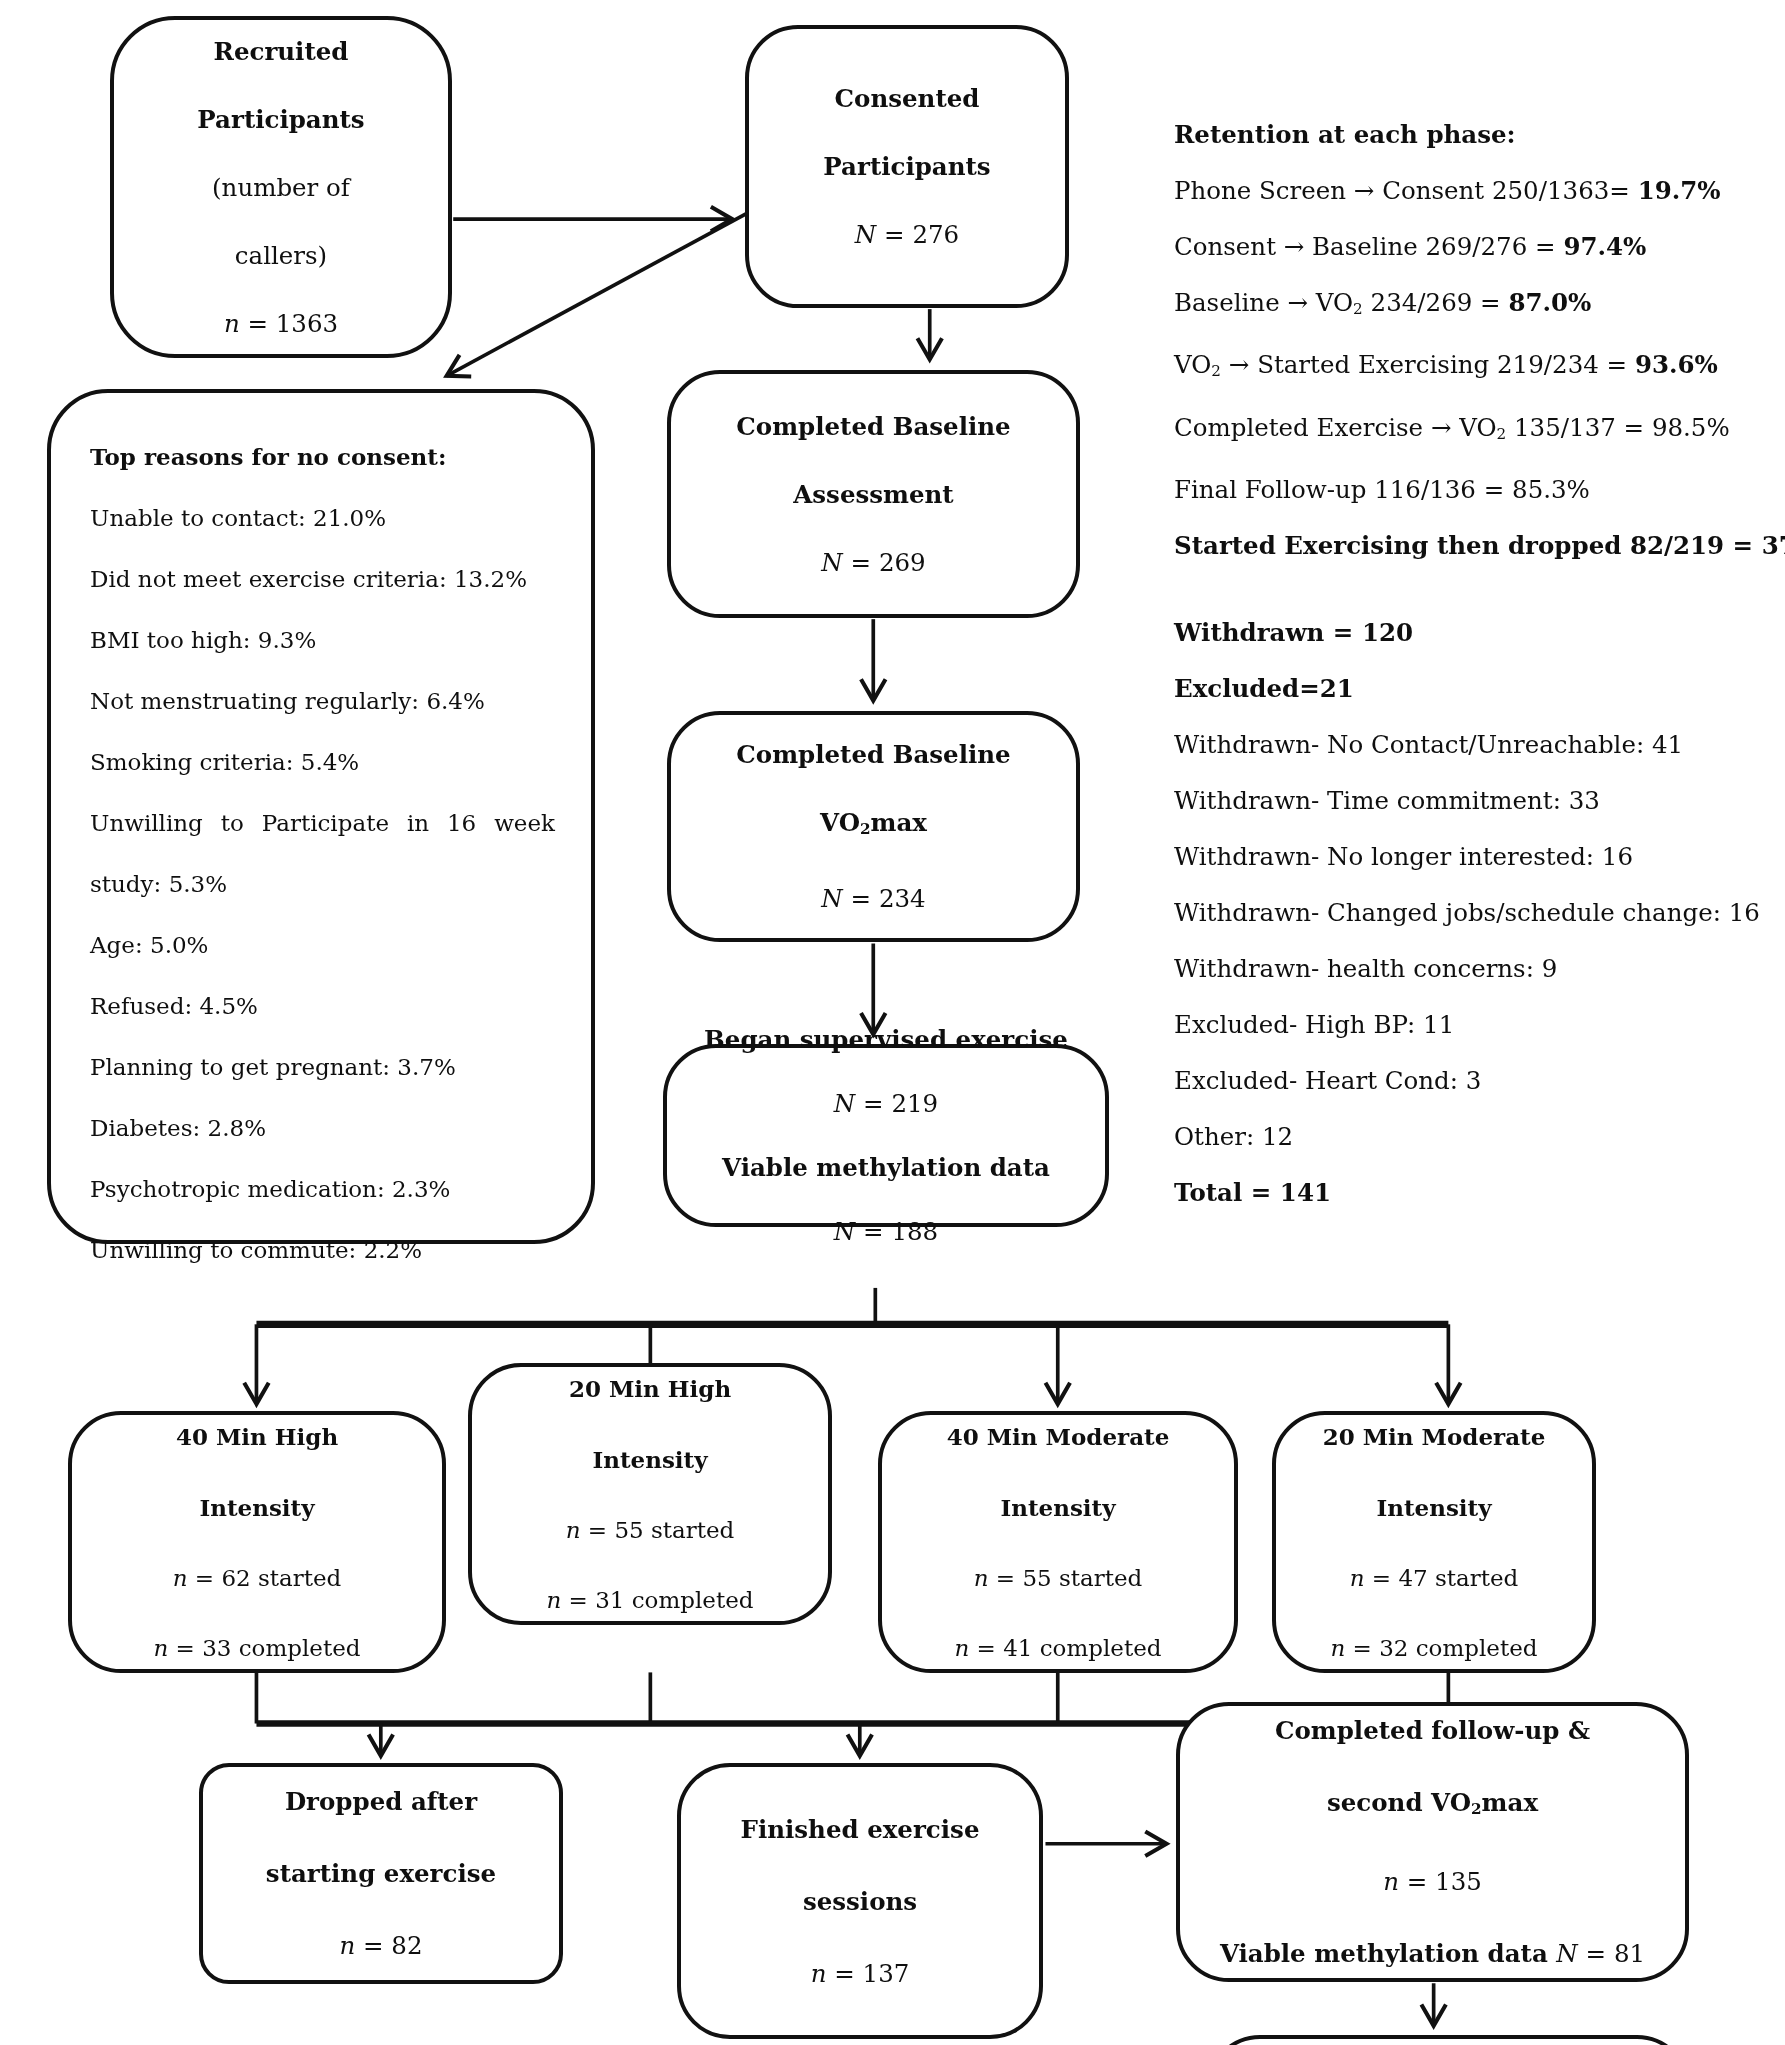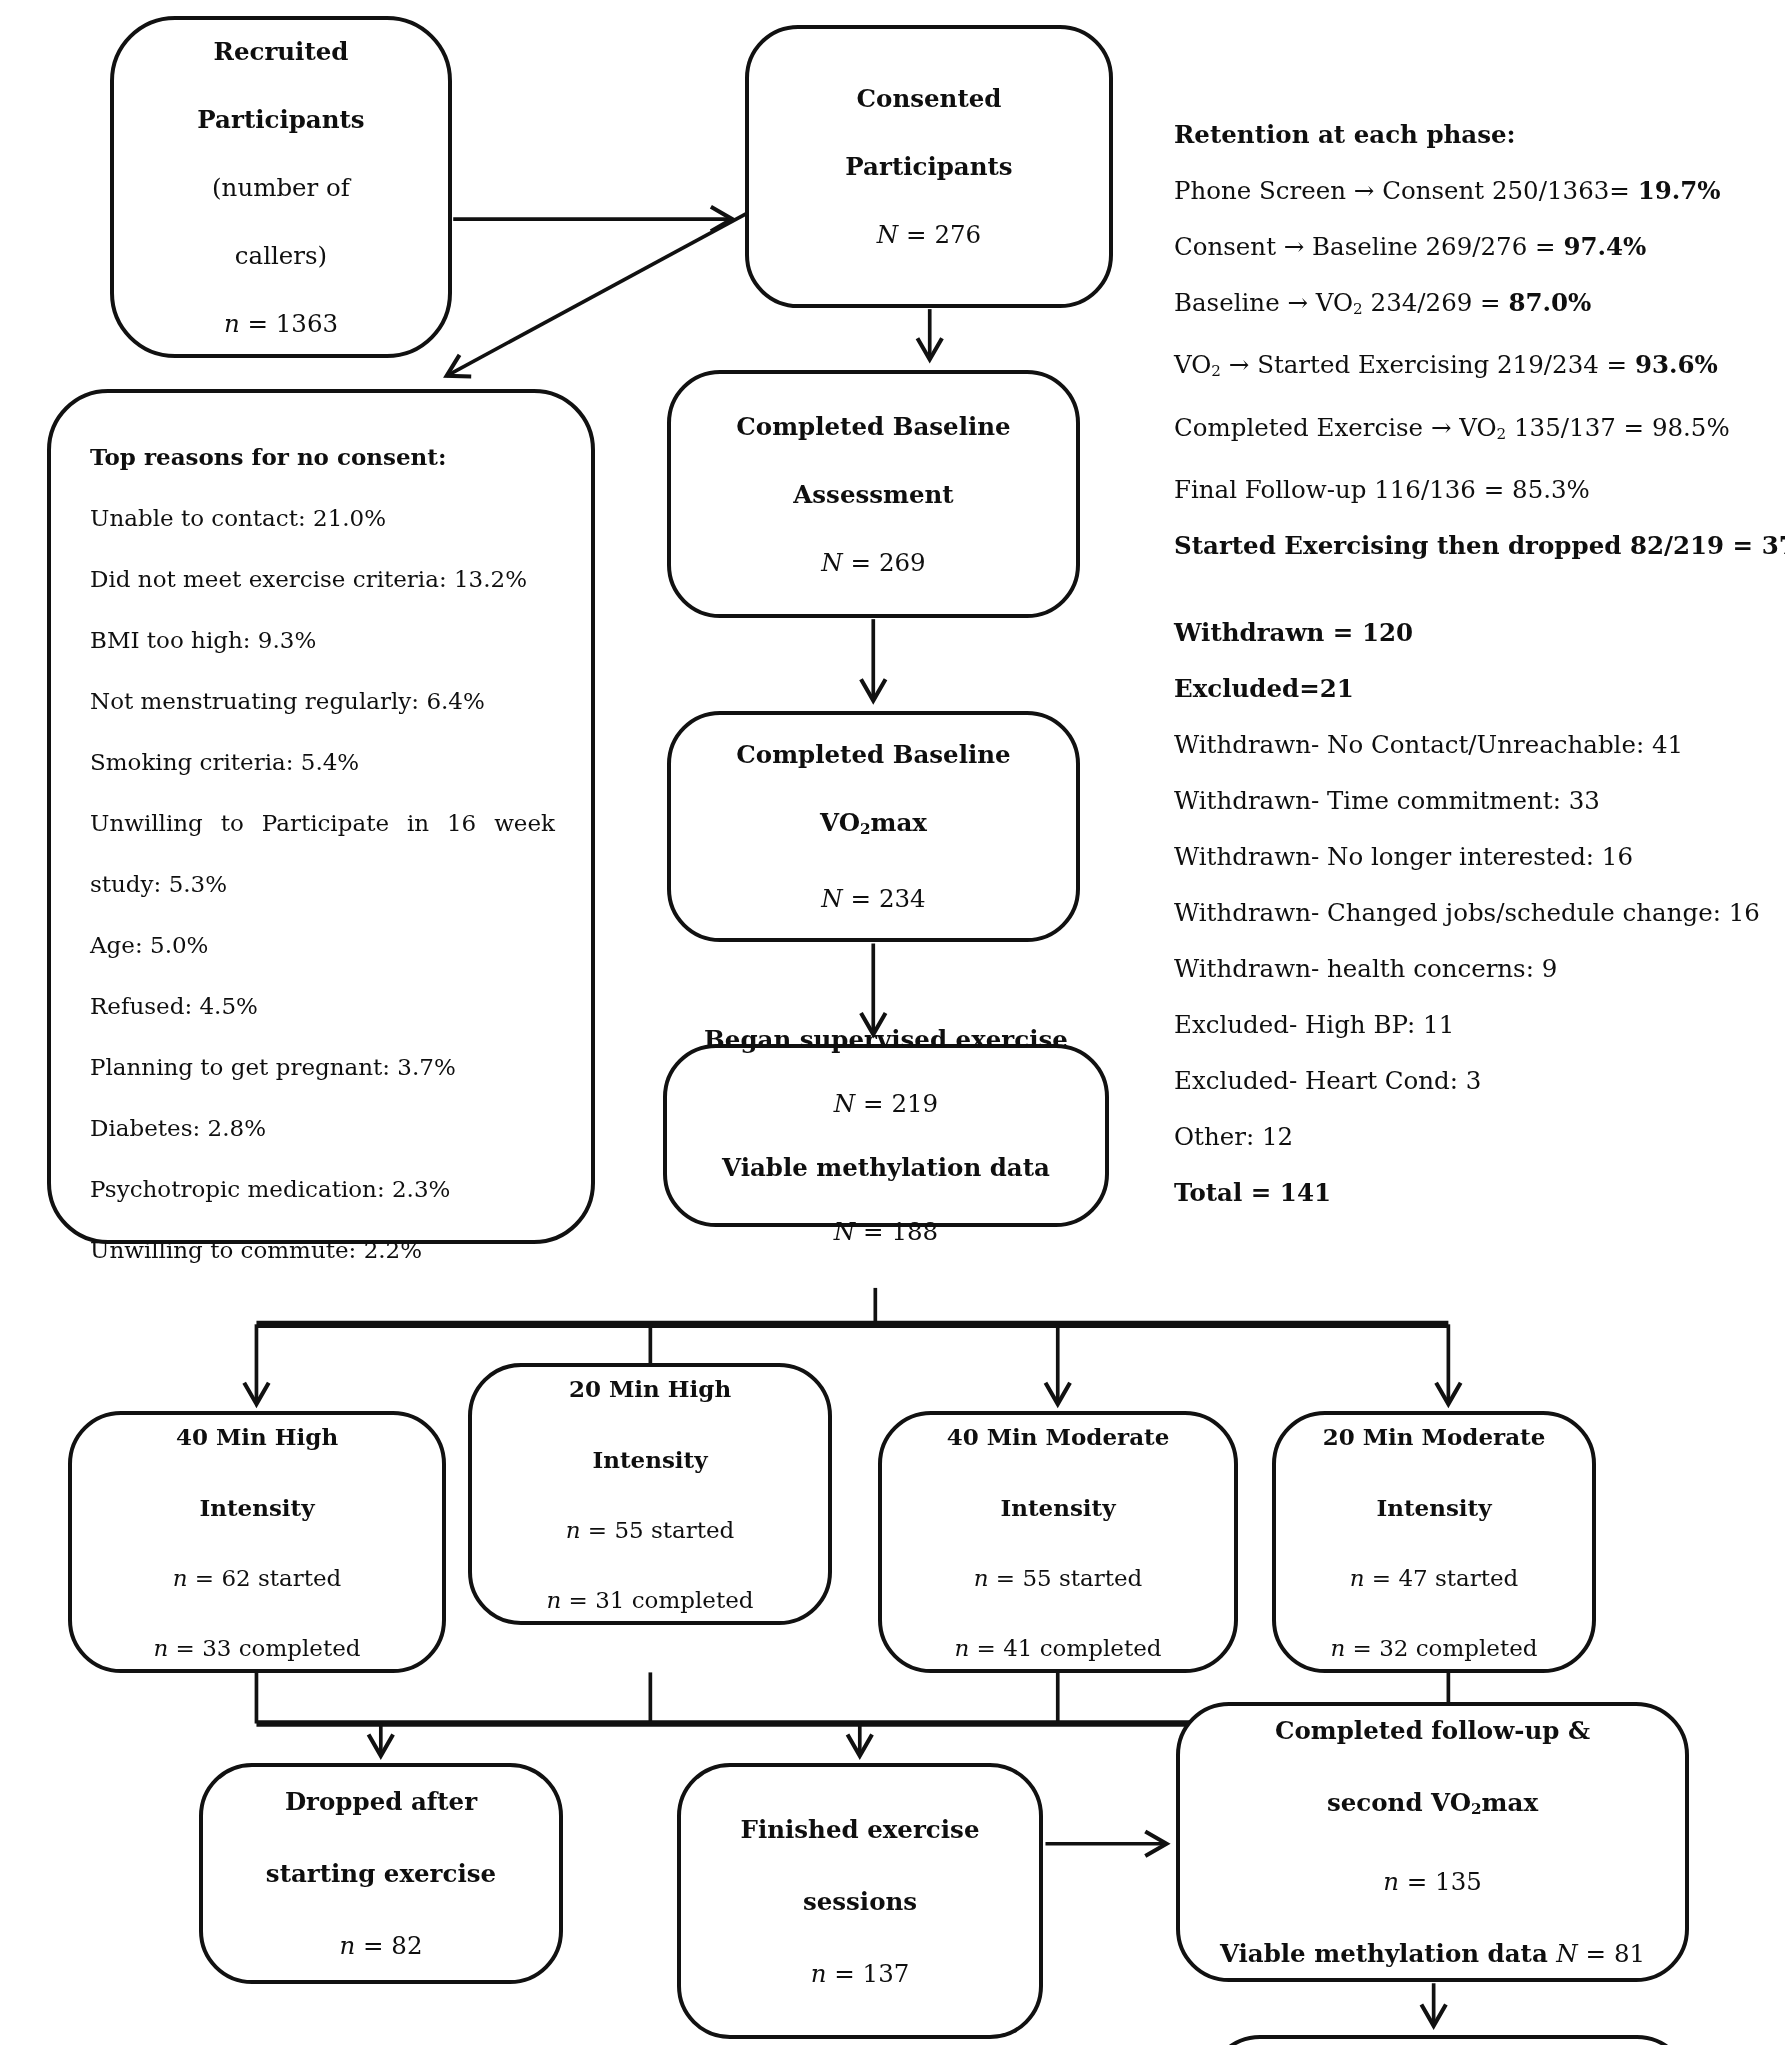--- a/index.html
+++ b/index.html
@@ -68,21 +68,21 @@
   </svg>
 
   <div class="box" style="left:110px;top:16.4px;width:342px;height:342px;border-radius:65px;">
       <div class="ln"><span class="b">Recruited</span></div>
       <div class="ln"><span class="b">Participants</span></div>
       <div class="ln">(number of</div>
       <div class="ln">callers)</div>
       <div class="ln"><span class="i">n</span><span> = 1363</span></div>
     </div>
 
-  <div class="box" style="left:745px;top:24.5px;width:368px;height:283px;">
+  <div class="box" style="left:745px;top:24.5px;width:324px;height:283px;">
       <div class="ln"><span class="b">Consented</span></div>
       <div class="ln"><span class="b">Participants</span></div>
       <div class="ln"><span class="i">N</span><span> = 276</span></div>
     </div>
 
   <div class="noconsent" style="left:47px;top:389px;width:548px;height:855px;">
       <div class="ln"><span class="b">Top reasons for no consent:</span></div>
       <div class="ln">Unable to contact: 21.0%</div>
       <div class="ln">Did not meet exercise criteria: 13.2%</div>
       <div class="ln">BMI too high: 9.3%</div>
@@ -137,21 +137,21 @@
       <div class="ln"><span class="i">n</span><span> = 41 completed</span></div>
     </div>
 
   <div class="box group" style="left:1272px;top:1411px;width:324px;height:262px;">
       <div class="ln"><span class="b">20 Min Moderate</span></div>
       <div class="ln"><span class="b">Intensity</span></div>
       <div class="ln"><span class="i">n</span><span> = 47 started</span></div>
       <div class="ln"><span class="i">n</span><span> = 32 completed</span></div>
     </div>
 
-  <div class="box bottom" style="left:199px;top:1763px;width:364px;height:221px;">
+  <div class="box bottom" style="left:199px;top:1763px;width:364px;height:221px;border-radius:30px;">
       <div class="ln"><span class="b">Dropped after</span></div>
       <div class="ln"><span class="b">starting exercise</span></div>
       <div class="ln"><span class="i">n</span><span> = 82</span></div>
     </div>
 
   <div class="box bottom" style="left:677px;top:1763px;width:366px;height:276px;">
       <div class="ln"><span class="b">Finished exercise</span></div>
       <div class="ln"><span class="b">sessions</span></div>
       <div class="ln"><span class="i">n</span><span> = 137</span></div>
     </div>

